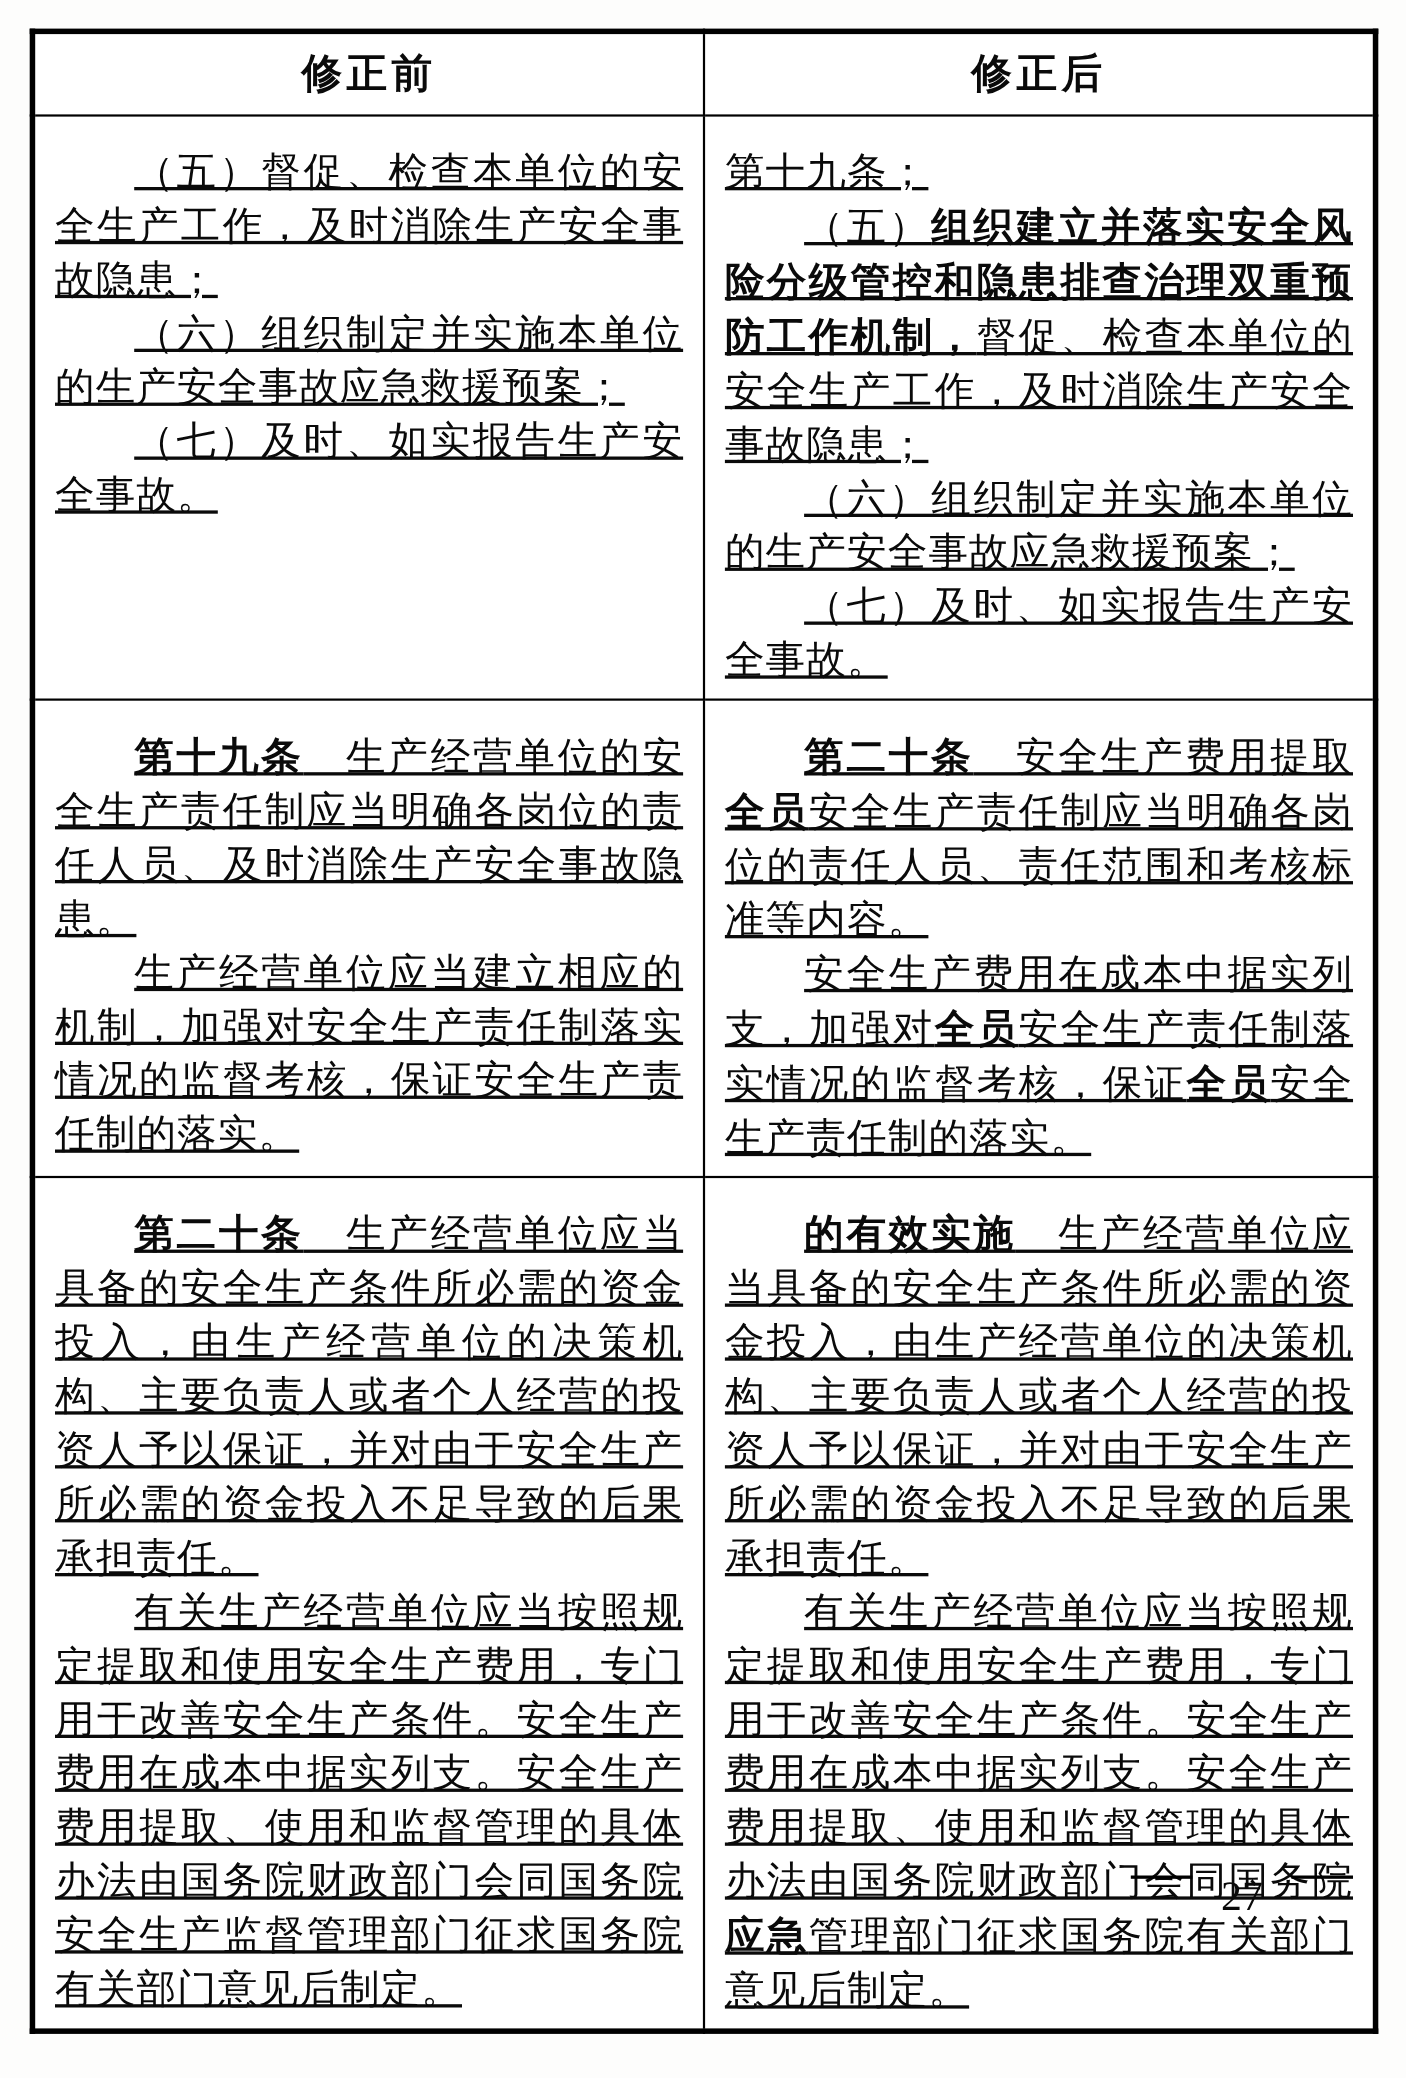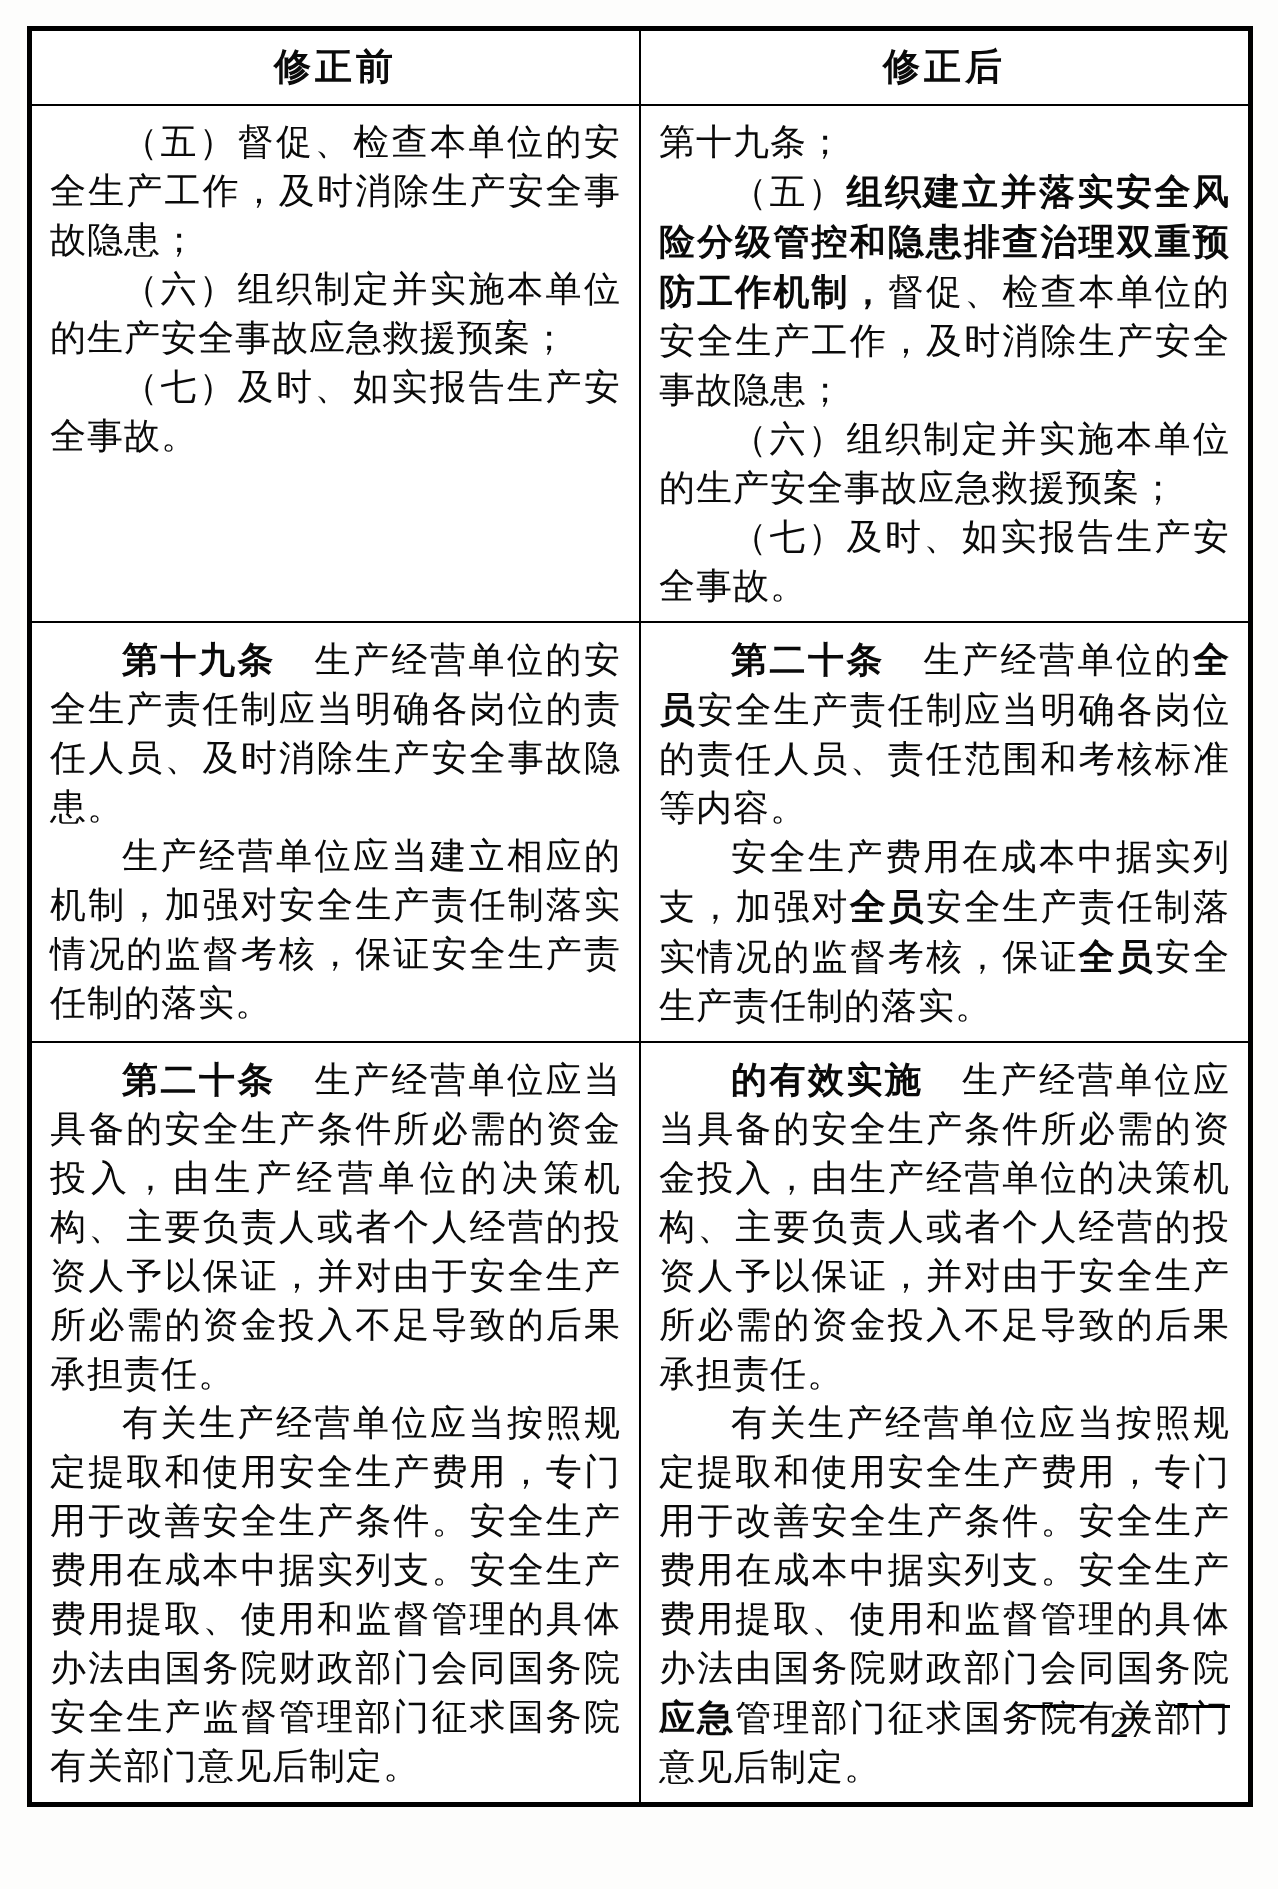--- a/index.html
+++ b/index.html
@@ -37,21 +37,22 @@
     font-family: "Liberation Sans", "DejaVu Sans", sans-serif;
     font-weight: 700;
     font-size: 37px;
     letter-spacing: 4px;
     text-align: center;
     vertical-align: middle;
     padding: 0;
   }
   table.cmp-table td {
     vertical-align: top;
-    padding: 12px 18px 10px 18px;
+    padding: 26px 18px 10px 18px;
+    text-decoration: underline;
   }
   tbody tr:nth-child(1) td { height: 516px; }
   tbody tr:nth-child(2) td { height: 412px; }
   tbody tr:nth-child(3) td { height: 740px; }
   .para {
     margin: 0;
     font-size: 36px;
     line-height: 49px;
     text-align: justify;
     letter-spacing: 1px;
@@ -105,21 +106,21 @@
             <p class="para indent"><span class="seg">（六）组织制定并实施本单位的生产安全事故应急救援预案；</span></p>
             <p class="para indent"><span class="seg">（七）及时、如实报告生产安全事故。</span></p>
           </td>
         </tr>
         <tr>
           <td>
             <p class="para indent"><span class="seg bold">第十九条</span><span class="seg">　生产经营单位的安全生产责任制应当明确各岗位的责任人员、及时消除生产安全事故隐患。</span></p>
             <p class="para indent"><span class="seg">生产经营单位应当建立相应的机制，加强对安全生产责任制落实情况的监督考核，保证安全生产责任制的落实。</span></p>
           </td>
           <td>
-            <p class="para indent"><span class="seg bold">第二十条</span><span class="seg">　生产经营单位的</span><span class="seg bold">全员</span><span class="seg">安全生产责任制应当明确各岗位的责任人员、责任范围和考核标准等内容。</span></p>
+            <p class="para indent"><span class="seg bold">第二十条</span><span class="seg">　安全生产费用提取</span><span class="seg bold">全员</span><span class="seg">安全生产责任制应当明确各岗位的责任人员、责任范围和考核标准等内容。</span></p>
             <p class="para indent"><span class="seg">安全生产费用在成本中据实列支，加强对</span><span class="seg bold">全员</span><span class="seg">安全生产责任制落实情况的监督考核，保证</span><span class="seg bold">全员</span><span class="seg">安全生产责任制的落实。</span></p>
           </td>
         </tr>
         <tr>
           <td>
             <p class="para indent"><span class="seg bold">第二十条</span><span class="seg">　生产经营单位应当具备的安全生产条件所必需的资金投入，由生产经营单位的决策机构、主要负责人或者个人经营的投资人予以保证，并对由于安全生产所必需的资金投入不足导致的后果承担责任。</span></p>
             <p class="para indent"><span class="seg">有关生产经营单位应当按照规定提取和使用安全生产费用，专门用于改善安全生产条件。安全生产费用在成本中据实列支。安全生产费用提取、使用和监督管理的具体办法由国务院财政部门会同国务院安全生产监督管理部门征求国务院有关部门意见后制定。</span></p>
           </td>
           <td>
             <p class="para indent"><span class="seg bold">的有效实施</span><span class="seg">　生产经营单位应当具备的安全生产条件所必需的资金投入，由生产经营单位的决策机构、主要负责人或者个人经营的投资人予以保证，并对由于安全生产所必需的资金投入不足导致的后果承担责任。</span></p>

